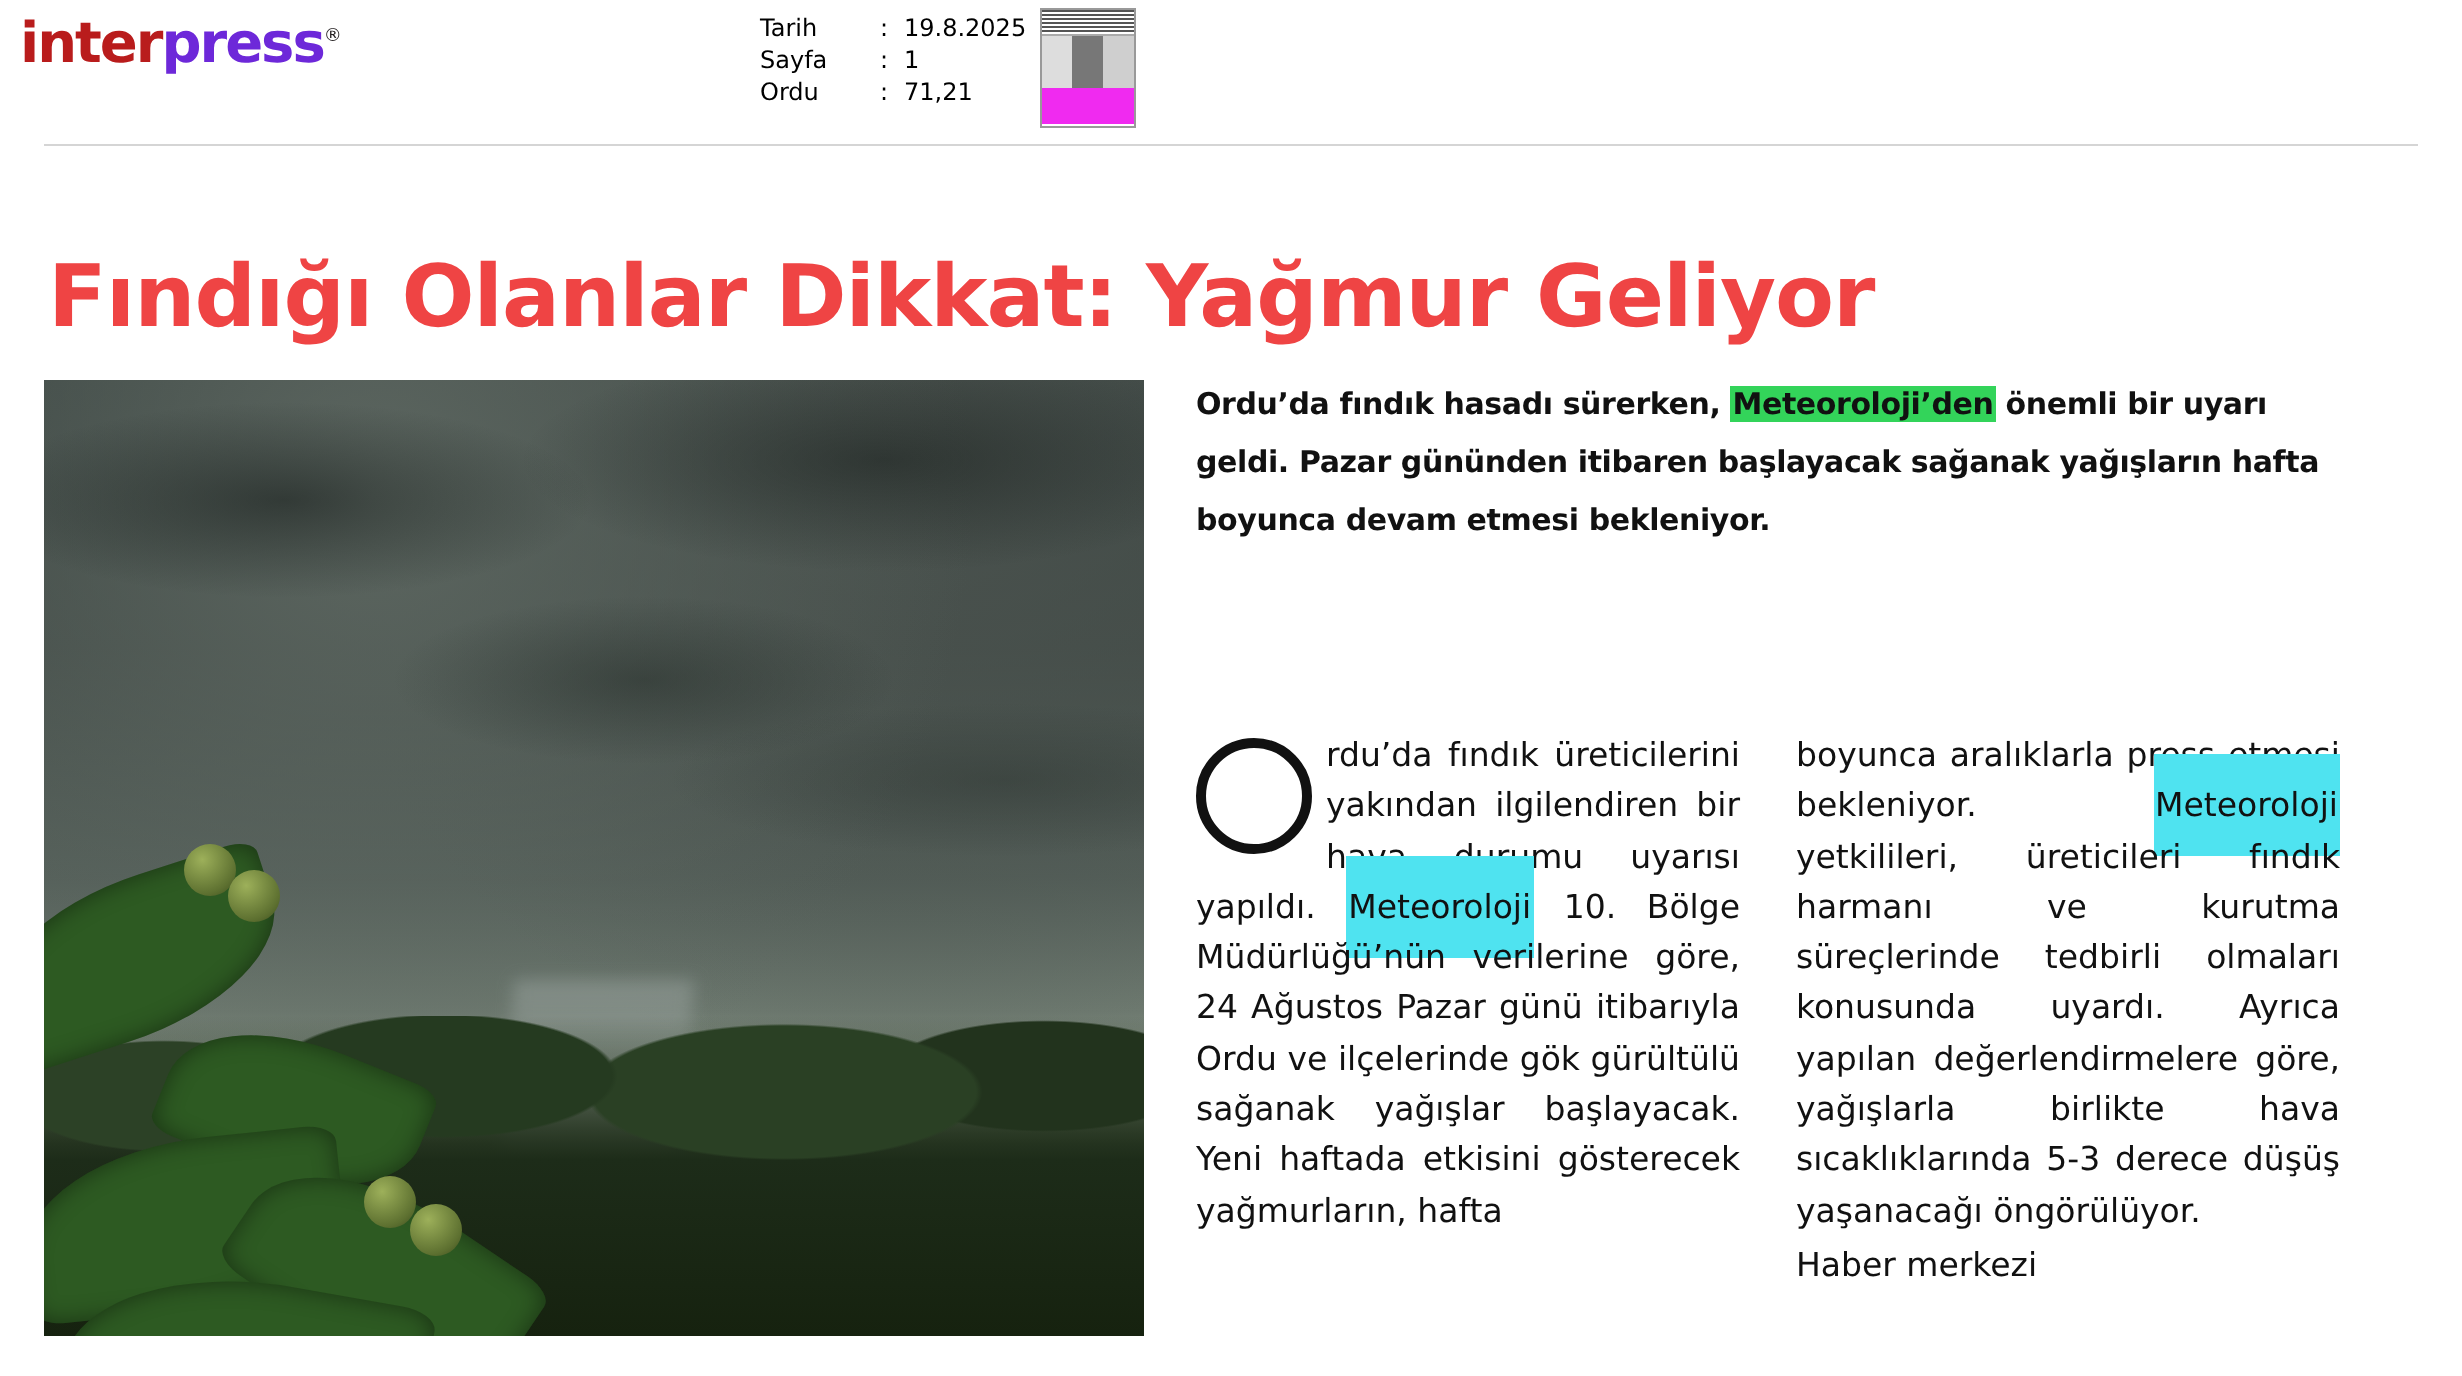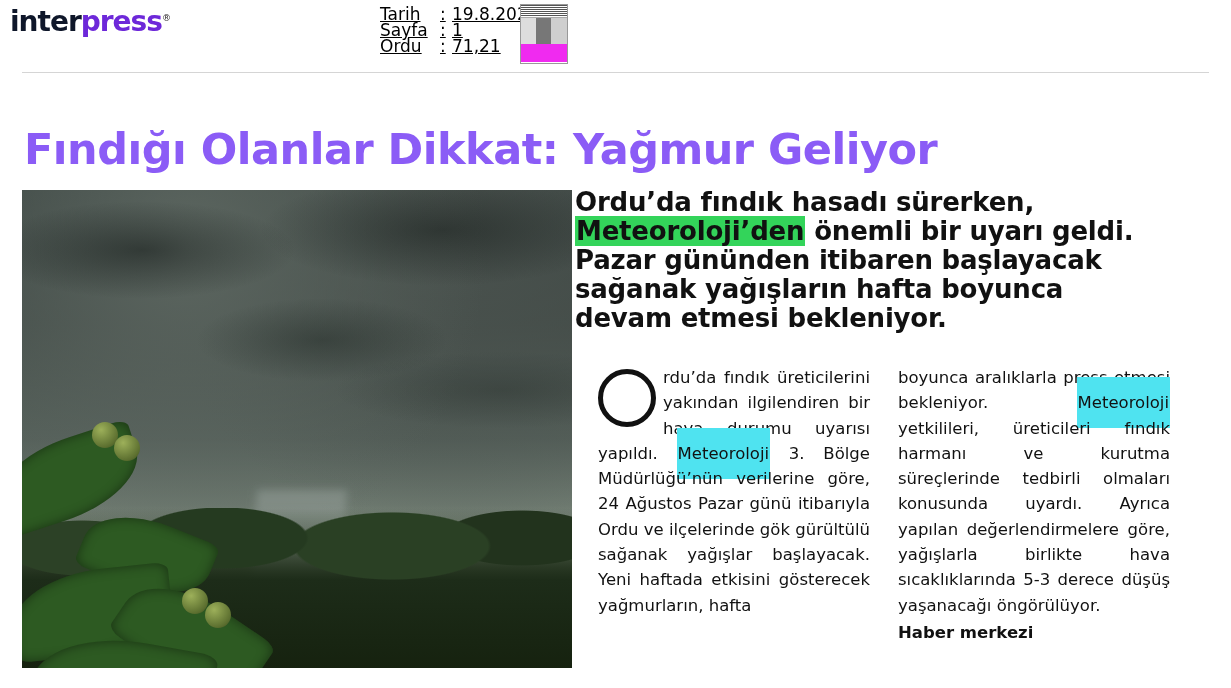--- a/index.html
+++ b/index.html
@@ -25,21 +25,21 @@
   .logo {
     position: absolute;
     left: 10px;
     top: 8px;
     font-family: "DejaVu Sans", sans-serif;
     font-size: 28px;
     font-weight: bold;
     letter-spacing: -1px;
     line-height: 1;
   }
-  .logo .inter { color: #0f172a; }
+  .logo .inter { color: #b91c1c; }
   .logo .press { color: #6d28d9; }
   .logo .reg {
     font-size: 9px;
     vertical-align: super;
     color: #231f20;
     font-weight: normal;
   }
 
   .pub-meta {
     position: absolute;
@@ -56,24 +56,23 @@
   }
   .pub-meta .pub-sub {
     font-size: 11px;
     color: #111;
   }
 
   .meta-table {
     position: absolute;
     left: 380px;
     top: 6px;
-    font-size: 17px;
+    font-size: 12px;
     line-height: 16px;
     border-collapse: collapse;
-    text-decoration: underline;
   }
   .meta-table td {
     padding: 0 4px 0 0;
     vertical-align: top;
     white-space: nowrap;
   }
   .meta-table td.lbl { width: 56px; }
   .meta-table td.sep { width: 8px; }
 
   .thumb {
@@ -114,21 +113,21 @@
   .headline {
     position: absolute;
     left: 24px;
     top: 98px;
     width: 1160px;
     font-family: "DejaVu Sans", sans-serif;
     font-weight: bold;
     font-size: 43px;
     letter-spacing: -0.5px;
     line-height: 1.05;
-    color: #8b5cf6;
+    color: #ef4444;
   }
 
   
   .photo {
     position: absolute;
     left: 22px;
     top: 190px;
     width: 550px;
     height: 478px;
     overflow: hidden;
@@ -183,26 +182,26 @@
   .nut {
     position: absolute;
     width: 26px; height: 26px;
     border-radius: 50%;
     background: radial-gradient(circle at 35% 30%, #9db05a, #5d7030 70%, #3b4a1d 100%);
   }
 
   
   .lede {
     position: absolute;
-    left: 575px;
+    left: 598px;
     top: 188px;
     width: 578px;
     font-family: "DejaVu Sans", sans-serif;
     font-weight: bold;
-    font-size: 26px;
+    font-size: 15px;
     line-height: 29px;
     letter-spacing: -0.2px;
     color: #111;
   }
   .hl-green {
     background: #33d45a;
     padding: 0 1px;
   }
   .hl-cyan {
     background: #4fe3f0;
@@ -233,21 +232,21 @@
   .dropcap {
     float: left;
     width: 58px;
     height: 58px;
     margin: 4px 7px 0 0;
     border: 5px solid #111;
     border-radius: 50%;
     box-sizing: border-box;
   }
   .byline {
-    font-weight: bold;
+    font-weight: normal;
     display: block;
     margin-top: 2px;
   }
 </style>
 </head>
 <body>
 
 <div class="topbar">
 
   <div class="logo">
@@ -304,21 +303,21 @@
 
 </div>
 
 <div class="lede">
   <span>Ordu’da fındık hasadı sürerken, </span><span class="hl-green">Meteoroloji’den</span><span> önemli bir uyarı geldi. Pazar gününden itibaren başlayacak sağanak yağışların hafta boyunca devam etmesi bekleniyor.</span>
 </div>
 
 <div class="cols">
 
   <div class="col col-left dropcap-wrap">
-    <span class="dropcap"></span><span>rdu’da fındık üreticilerini yakından ilgilendiren bir hava durumu uyarısı yapıldı. </span><span class="hl-cyan">Meteoroloji</span><span> 3. Bölge Müdürlüğü’nün verilerine göre, 24 Ağustos Pazar günü itibarıyla Ordu ve ilçelerinde gök gürültülü sağanak yağışlar başlayacak. Yeni haftada etkisini gösterecek yağmurların, hafta</span>
+    <span class="dropcap"></span><span>rdu’da fındık üreticilerini yakından ilgilendiren bir hava durumu uyarısı yapıldı. </span><span class="hl-cyan">Meteoroloji</span><span> 10. Bölge Müdürlüğü’nün verilerine göre, 24 Ağustos Pazar günü itibarıyla Ordu ve ilçelerinde gök gürültülü sağanak yağışlar başlayacak. Yeni haftada etkisini gösterecek yağmurların, hafta</span>
   </div>
 
   <div class="col col-right">
     <span>boyunca aralıklarla press etmesi bekleniyor. </span><span class="hl-cyan">Meteoroloji</span><span> yetkilileri, üreticileri fındık harmanı ve kurutma süreçlerinde tedbirli olmaları konusunda uyardı. Ayrıca yapılan değerlendirmelere göre, yağışlarla birlikte hava sıcaklıklarında 5-3 derece düşüş yaşanacağı öngörülüyor.</span>
     <span class="byline">Haber merkezi</span>
   </div>
 
 </div>
 
 </body></html>

